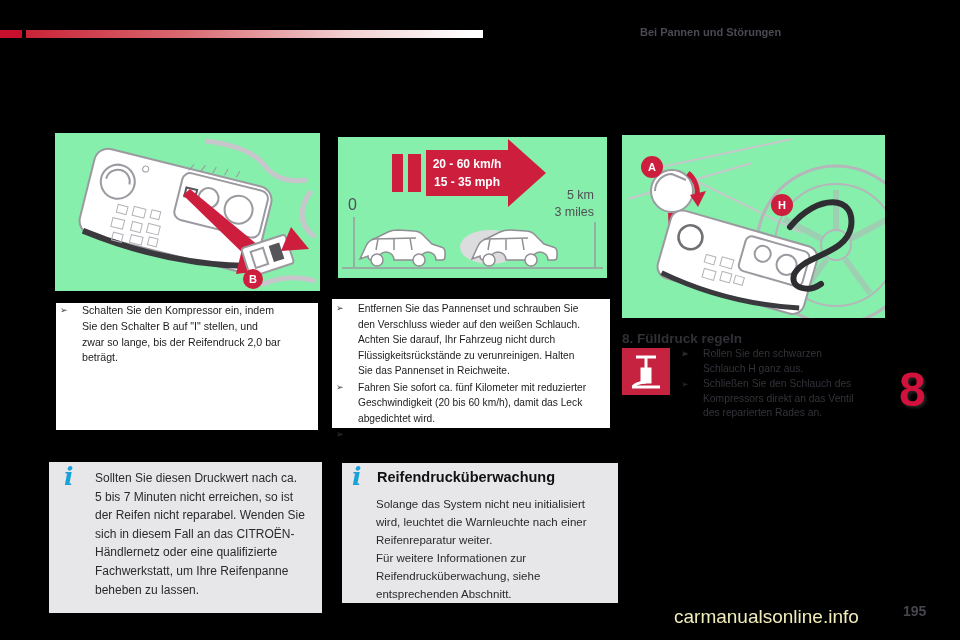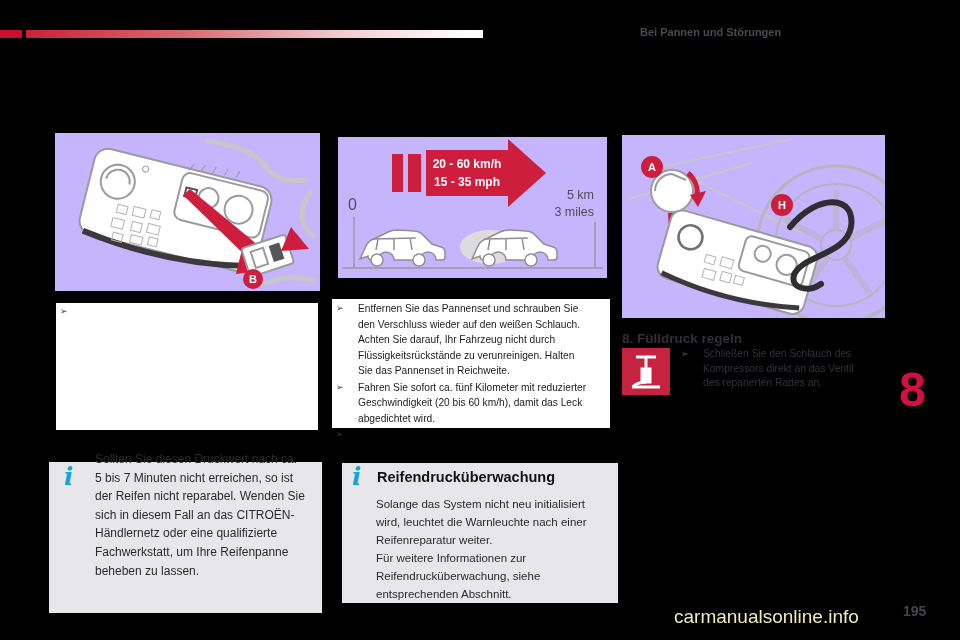--- a/index.html
+++ b/index.html
@@ -8,36 +8,36 @@
   .abs{position:absolute;}
   
   #bar-seg{left:0;top:30px;width:22px;height:8px;background:#c8102e;}
   #bar-grad{left:26px;top:30px;width:457px;height:8px;
             background:linear-gradient(to right,#c92337,#d96a72 35%,#f2cfd0 70%,#ffffff 97%);}
   #hdr-title{left:640px;top:26px;width:170px;text-align:left;font-weight:bold;
              font-size:11px;color:#4a4a52;}
   
   .patch{background:#ffffff;}
   .graybox{background:#e7e7ea;}
-  .illus{background:#c4b5fd;text-align:center;}
+  .illus{background:#86efac;text-align:center;}
   
   ul.instr{list-style:none;margin:0;padding:0;}
   ul.instr li{position:relative;padding-left:22px;margin:0 0 1px 0;}
   ul.instr .blt{position:absolute;left:0;top:0;font-size:9px;color:#3c3c40;}
   .preline{white-space:pre-line;}
   #left-instr{left:60px;top:303px;width:252px;font-size:10.6px;line-height:15.8px;color:#1b1b1d;}
   #left-instr .cont{padding-left:22px;}
   #mid-instr{left:336px;top:301px;width:272px;font-size:10.2px;line-height:15.5px;color:#1b1b1d;}
   #right-sec-title{left:622px;top:321px;font-size:13.5px;font-weight:bold;color:#303036;margin-top:10px;}
   #right-instr{left:681px;top:346px;width:208px;font-size:10.3px;line-height:14.5px;color:#33333a;}
   #right-instr .blt{color:#33333a;}
   
   .i-icon{font-family:"DejaVu Serif",serif;font-style:italic;font-weight:bold;
           color:#17a3d8;font-size:25px;line-height:22px;}
-  #info-left-text{left:95px;top:450px;width:218px;font-size:12px;line-height:18.6px;color:#2a2a2c;}
+  #info-left-text{left:95px;top:469px;width:218px;font-size:12px;line-height:18.6px;color:#2a2a2c;}
   #info-mid-title{left:377px;top:469px;font-size:14.5px;font-weight:bold;color:#111;}
   #info-mid-text{left:376px;top:495px;width:235px;font-size:11.5px;line-height:18px;color:#2a2a2c;}
   
   #pump-box{left:622px;top:348px;width:48px;height:47px;background:#c62340;}
   
   #chap-8{left:899px;top:362px;font-size:48px;font-weight:bold;color:#d2123c;
           text-shadow:2px 2px 3px rgba(40,40,40,.9);}
   
   #page-num{left:903px;top:603px;font-size:14px;font-weight:bold;color:#46464c;}
   #watermark{left:674px;top:606px;font-size:19px;color:#fef9c3;opacity:.95;}
@@ -91,20 +91,24 @@
       <circle cx="198" cy="146" r="10" fill="#cd1e3e"></circle>
       <text x="198" y="150" text-anchor="middle" font-size="11" font-weight="bold" fill="#fff">B</text>
     </svg>
   </div>
 
   <div class="abs patch" style="left:56px;top:303px;width:262px;height:127px;"></div>
   <div class="abs" id="left-instr">
     <ul class="instr">
       <li>
         <span class="blt">➢</span>
+        <span class="preline">Schalten Sie den Kompressor ein, indem
+Sie den Schalter B auf "I" stellen, und
+zwar so lange, bis der Reifendruck 2,0 bar
+beträgt.</span>
       </li>
     </ul>
   </div>
 
   <div class="abs graybox" style="left:49px;top:462px;width:273px;height:151px;"></div>
   <div class="abs i-icon" style="left:64px;top:466px;">i</div>
   <div class="abs preline" id="info-left-text">Sollten Sie diesen Druckwert nach ca.
 5 bis 7 Minuten nicht erreichen, so ist
 der Reifen nicht reparabel. Wenden Sie
 sich in diesem Fall an das CITROËN-
@@ -224,20 +228,22 @@
       </g>
     </svg>
   </div>
 
   <ul class="abs instr" id="right-instr">
     <li>
       <span class="blt">➢</span>
     </li>
     <li>
       <span class="blt">➢</span>
+      <span class="preline">Rollen Sie den schwarzen
+Schlauch H ganz aus.</span>
     </li>
     <li>
       <span class="blt">➢</span>
       <span class="preline">Schließen Sie den Schlauch des
 Kompressors direkt an das Ventil
 des reparierten Rades an.</span>
     </li>
   </ul>
 
   <div class="abs" id="chap-8">8</div>

